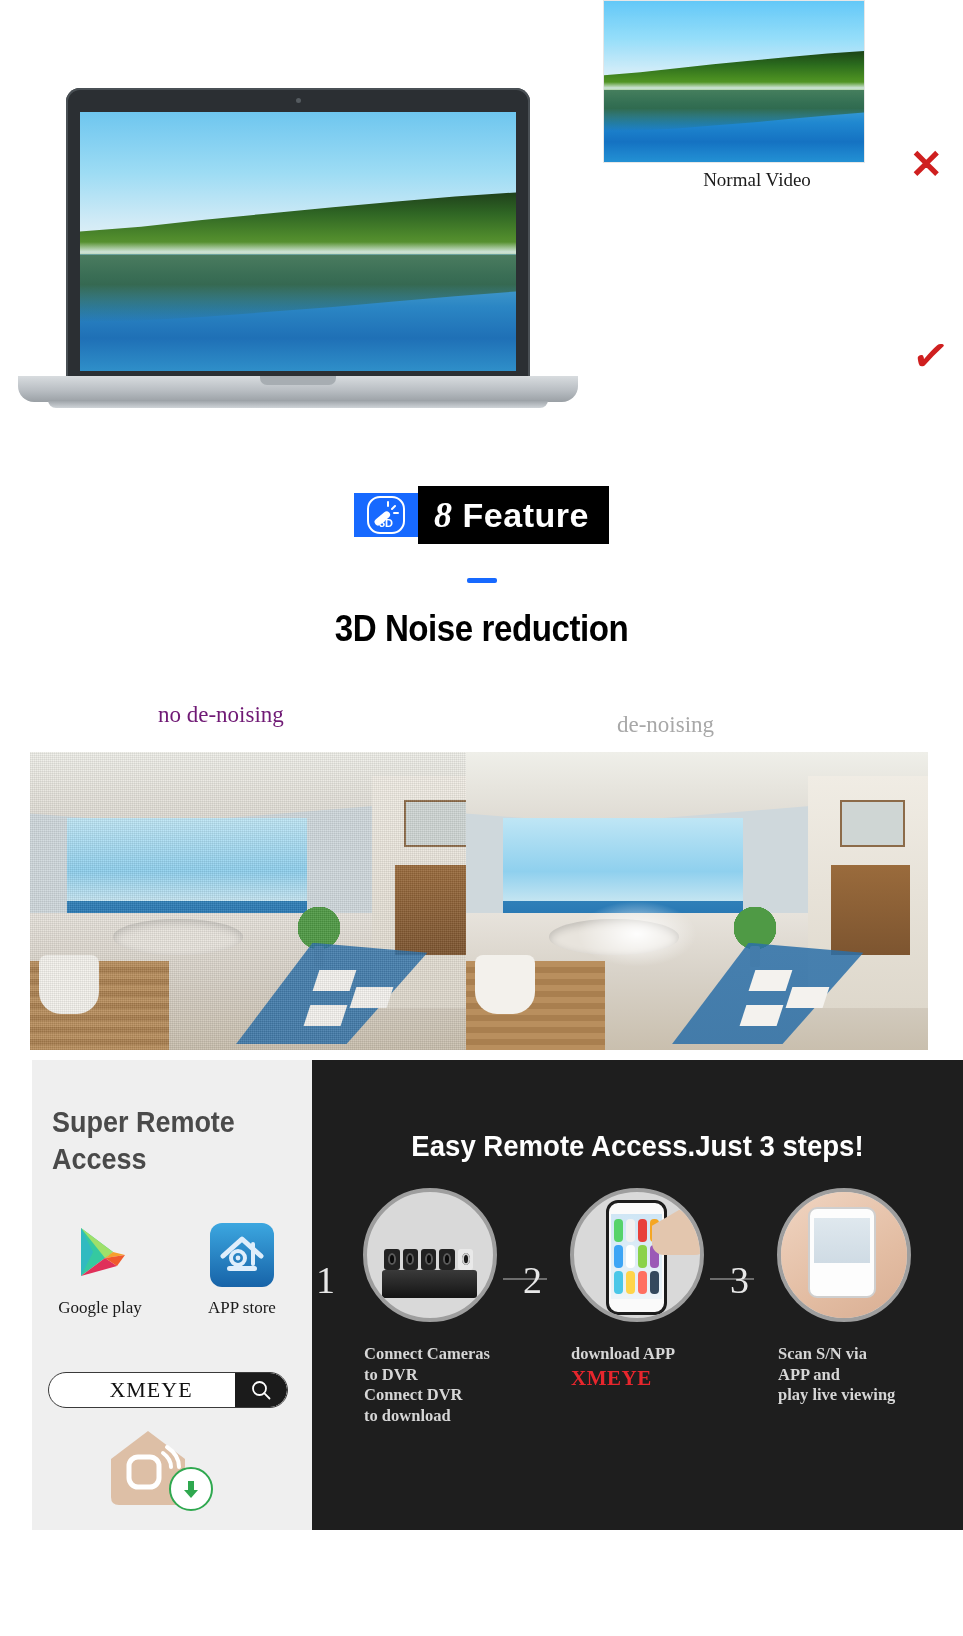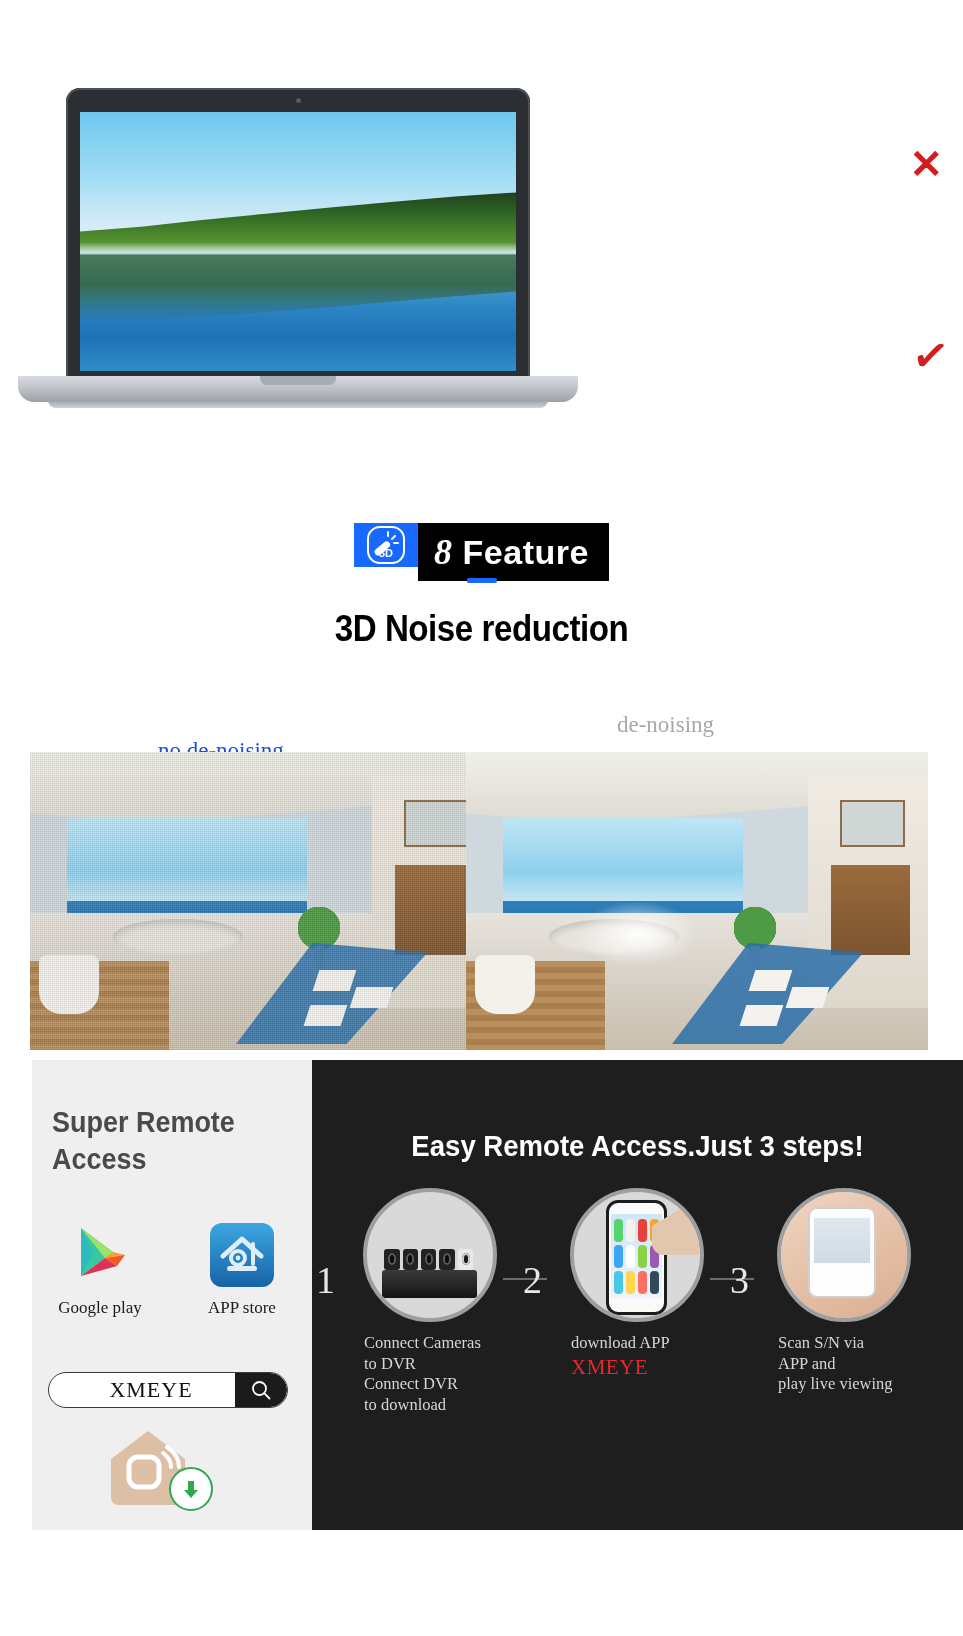--- a/index.html
+++ b/index.html
@@ -83,21 +83,21 @@
   }
   .mark {
     position: absolute; font-weight: 700; color: #cf1f1f; line-height: 1;
   }
   .mark-x { right: 20px; top: 145px; font-size: 40px; }
   .mark-v { right: 14px; top: 335px; font-size: 44px; transform: rotate(8deg); }
 
   
   .badge-row { position: absolute; left: 0; right: 0; top: 485px; text-align: center; }
   .badge {
-    display: inline-flex; align-items: flex-start; height: 60px; line-height: 58px; margin-top: 38px;
+    display: inline-flex; align-items: center; height: 60px; line-height: 58px;
   }
   .badge-icon {
     width: 64px; background: #1769ff; display: flex; align-items: center; justify-content: center;
   }
   .badge-label {
     background: #000; color: #fff; padding: 0 20px 0 16px;
     font-family: "Liberation Sans", sans-serif;
     font-weight: 700; font-size: 34px; letter-spacing: .5px;
     display: flex; align-items: center; gap: 10px;
   }
@@ -108,21 +108,21 @@
     width: 30px; height: 5px; background: #1769ff; border-radius: 2px;
   }
   .sec-title {
     position: absolute; left: 0; right: 0; top: 608px; text-align: center;
     font-family: "Liberation Sans", sans-serif; font-weight: 700;
     font-size: 36px; color: #000; letter-spacing: -0.5px;
     transform: scaleX(0.92); transform-origin: center;
   }
 
   .lbl-left {
-    position: absolute; left: 158px; top: 702px; font-size: 23px; color: #1d4ed8; margin-top: 36px;
+    position: absolute; left: 158px; top: 702px; font-size: 23px; color: #701a75;
   }
   .lbl-right {
     position: absolute; left: 617px; top: 712px; font-size: 23px; color: #a8a8a8;
   }
 
   
   .rooms { position: absolute; left: 0; top: 752px; width: 963px; height: 298px; }
   .room {
     position: absolute; top: 0; width: 462px; height: 298px; overflow: hidden;
     background: #cfd8dc;
@@ -254,22 +254,23 @@
     font-family: "Liberation Serif", serif;
   }
   .step-line {
     position: absolute; left: -30px; top: 90px; width: 44px; height: 2px; background: #6d6d6d;
   }
   .circle {
     width: 134px; height: 134px; border-radius: 50%; margin: 0 auto;
     background: #d9d9d9; border: 4px solid #9e9e9e; overflow: hidden; position: relative;
   }
   .step-text {
-    margin-top: 11px; padding-left: 38px; font-size: 16.5px; color: #d6d6d6;
+    margin-top: 22px; padding-left: 38px; font-size: 16.5px; color: #d6d6d6;
     line-height: 1.25;
+    font-weight: bold;
   }
   .step-text .hl { color: #e8262d; font-size: 21px; letter-spacing: .5px; }
 
   
   .dvr-body { position: absolute; left: 12%; bottom: 16%; width: 76%; height: 22%;
     background: linear-gradient(180deg,#3a3a3a,#141414); border-radius: 3px; }
   .dvr-cams { position: absolute; left: 14%; bottom: 38%; width: 72%; height: 22%; display: flex; gap: 3px; align-items: flex-end; }
   .cam { width: 17%; height: 78%; background: #222; border-radius: 3px; position: relative; }
   .cam::after { content:""; position:absolute; left:50%; top:22%; width:52%; height:52%;
     margin-left:-26%; border-radius:50%; background:#0a0a0a; box-shadow: inset 0 0 0 2px #5a5a5a; }
@@ -316,20 +317,32 @@
           </div>
         </div>
       </div>
       <div class="lp-base"></div>
       <div class="lp-notch"></div>
       <div class="lp-foot"></div>
     </div>
 
     <div class="cmp">
 
+      <div class="cmp-item">
+        <div class="cmp-thumb blurred">
+          <div class="lake">
+            <div class="sky"></div>
+              <div class="ridge"></div>
+              <div class="mist"></div>
+            <div class="water"></div>
+              <div class="refl"></div>
+          </div>
+        </div>
+        <div class="cmp-caption">Normal Video</div>
+      </div>
 
 
       <span class="mark mark-x">✕</span>
       <span class="mark mark-v">✓</span>
     </div>
   </div>
 
   <div class="badge-row">
     <div class="badge">
       <div class="badge-icon">

